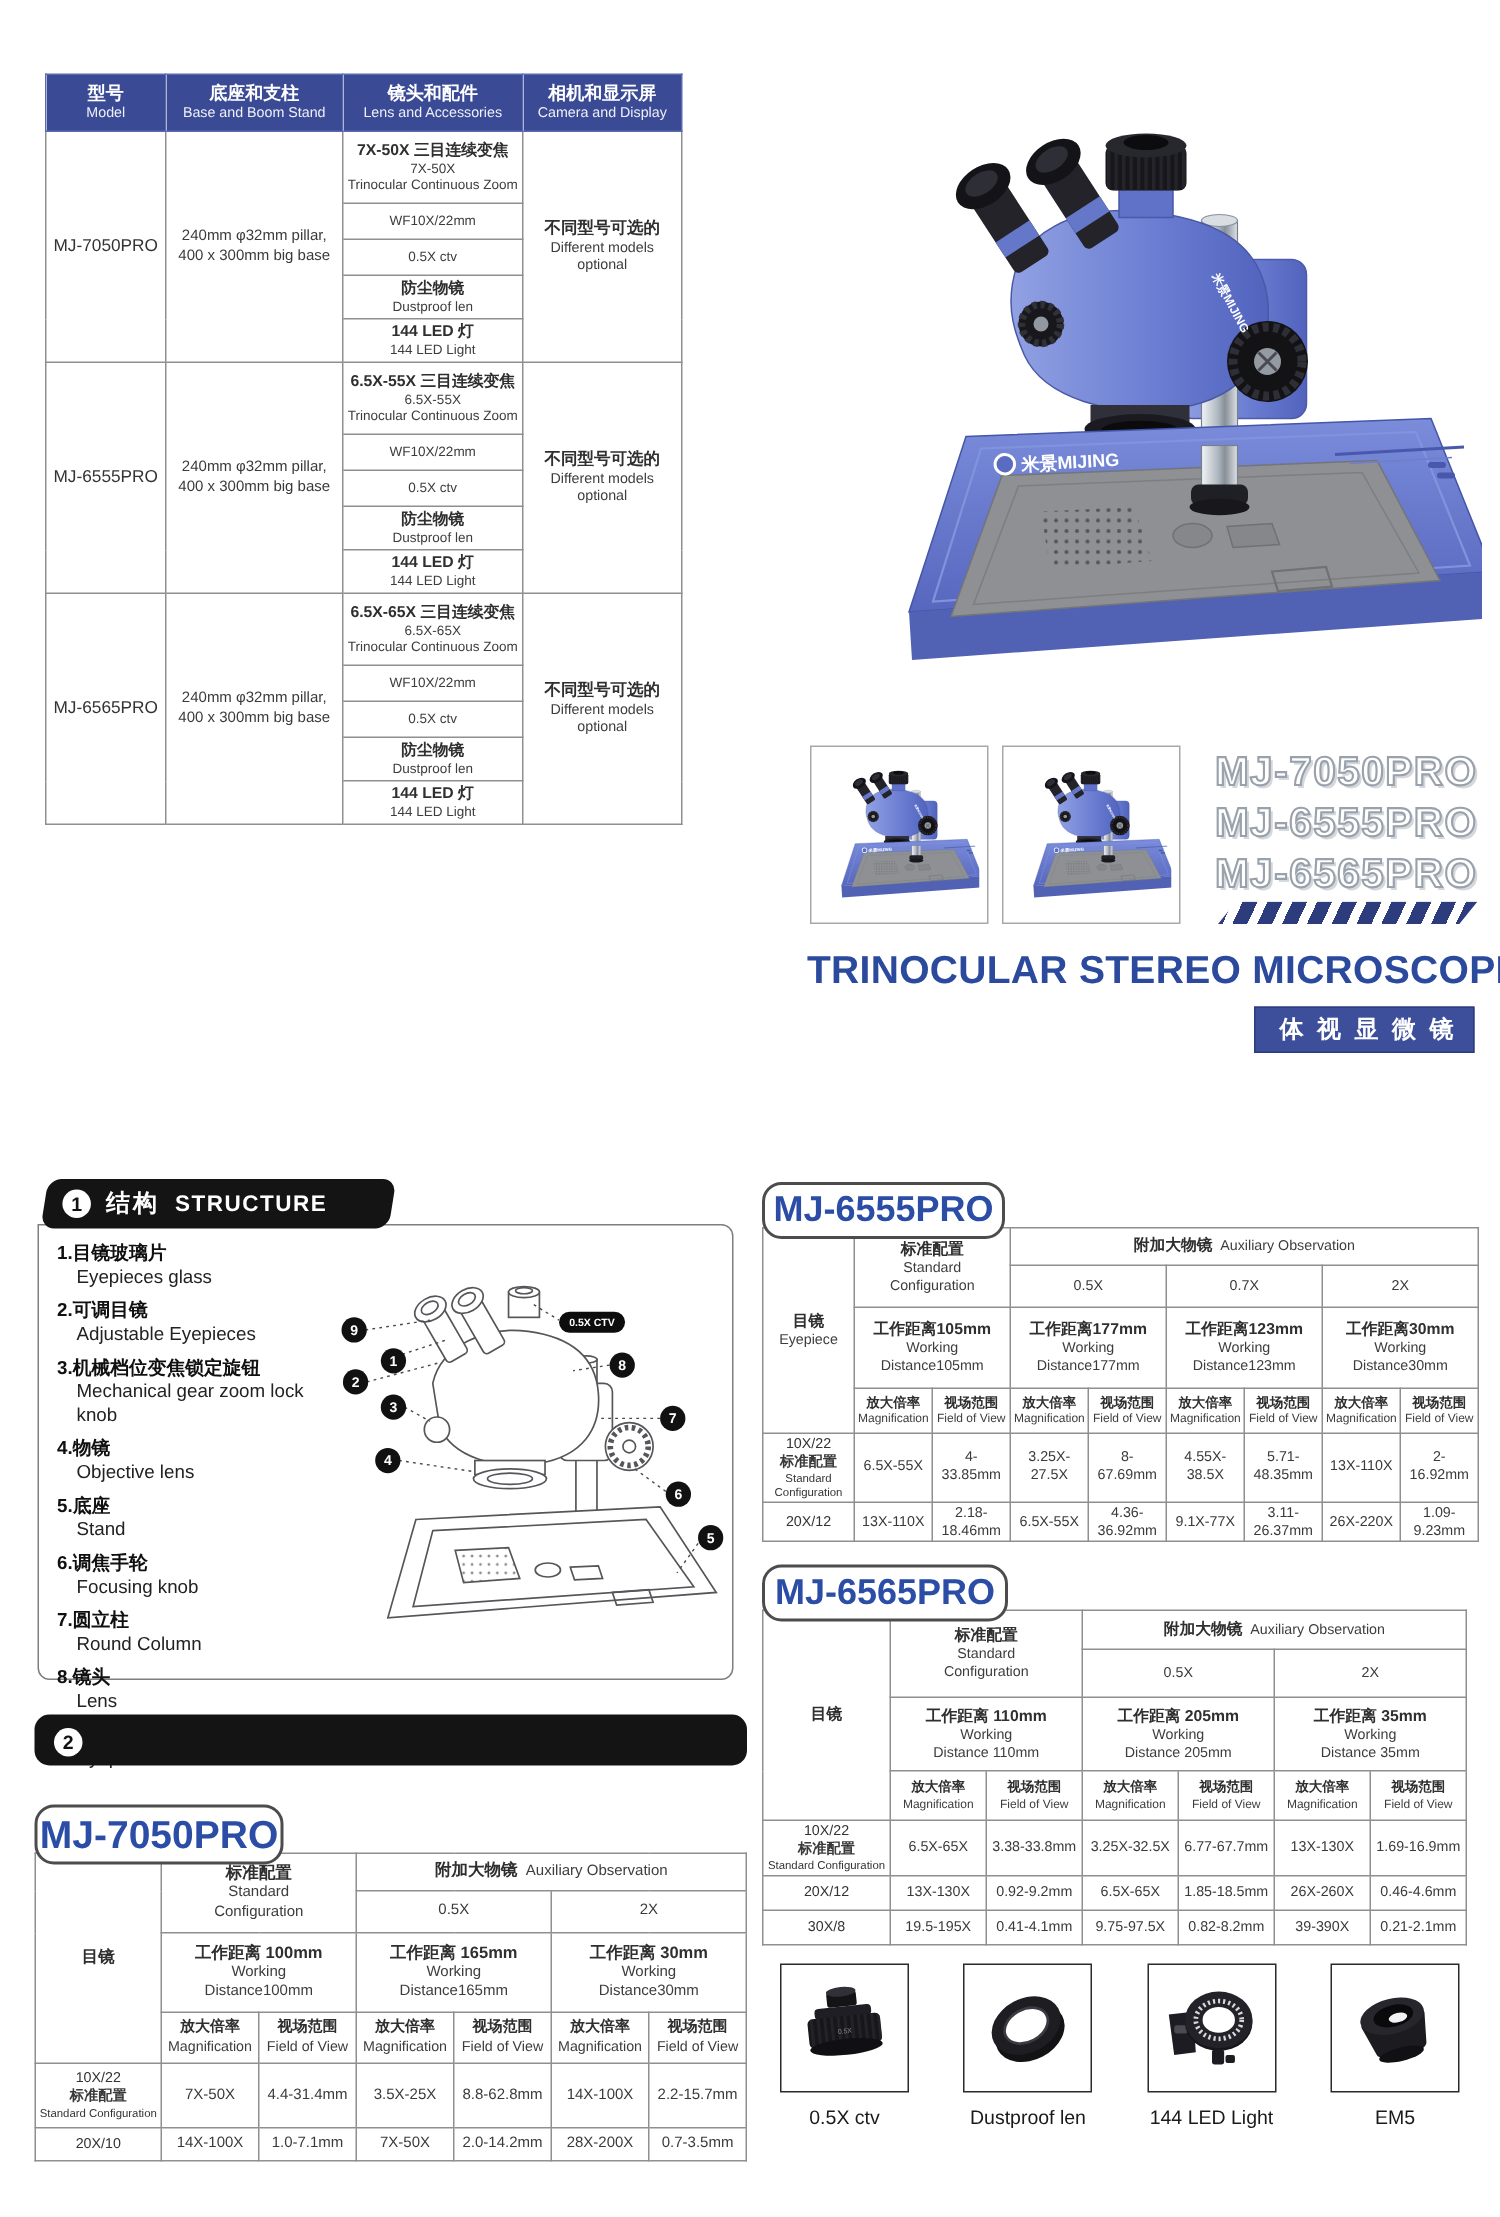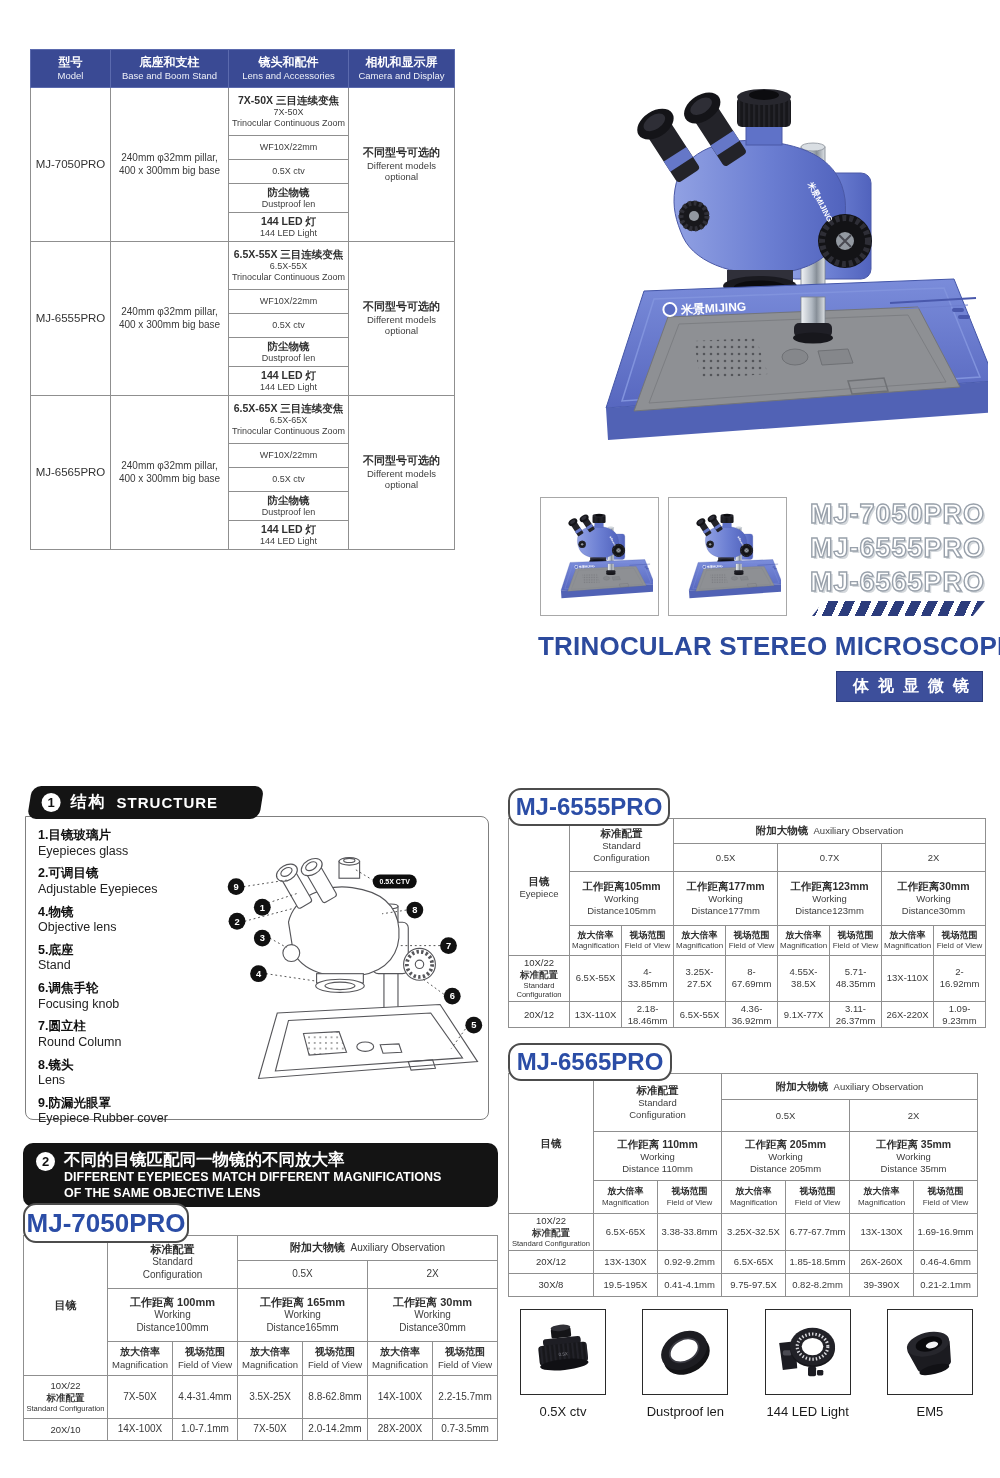--- a/index.html
+++ b/index.html
@@ -43,21 +43,21 @@
          display:flex;align-items:center;justify-content:center;flex:0 0 19px}
   .b1zh{font-size:16px;font-weight:700;letter-spacing:2px}
   .b1en{font-size:15px;font-weight:700;letter-spacing:1px}
   .b2zh{font-size:16.5px;font-weight:700;line-height:1.15}
   .b2en{font-size:12.5px;font-weight:700;line-height:1.3}
 
   
   .sbox{border:1.5px solid #7f7f7f;border-radius:0 8px 8px 8px;background:#fff}
   .sit{margin-bottom:7px}
   .sit .l1{font-weight:700;font-size:12.5px;color:#101010;line-height:1.25}
-  .sit .l2{font-size:12.5px;color:#222;line-height:1.25}
+  .sit .l2{font-size:12.5px;color:#222;margin-left:13px;line-height:1.25}
 
   
   .tab{border:2px solid #4c4c4c;border-radius:13px;background:#fff;display:flex;align-items:center;justify-content:center;
        font-weight:800;color:#2b4da6;position:absolute;z-index:2}
   .mt td{font-size:9.5px}
   .mt .zh{font-size:10.5px}
   .mt .en{font-size:9.5px}
   .mt .hs .zh{font-size:9px}
   .mt .hs .en{font-size:8px}
   .mt .lbl1{font-size:9.5px;color:#333}
@@ -349,20 +349,24 @@
   <div class="abs" style="left:13px;top:42px;width:188px">
     <div class="sit">
         <div class="l1">1.目镜玻璃片</div>
         <div class="l2">Eyepieces glass</div>
       </div>
     <div class="sit">
         <div class="l1">2.可调目镜</div>
         <div class="l2">Adjustable Eyepieces</div>
       </div>
     <div class="sit">
+        <div class="l1">3.机械档位变焦锁定旋钮</div>
+        <div class="l2">Mechanical gear zoom lock knob</div>
+      </div>
+    <div class="sit">
         <div class="l1">4.物镜</div>
         <div class="l2">Objective lens</div>
       </div>
     <div class="sit">
         <div class="l1">5.底座</div>
         <div class="l2">Stand</div>
       </div>
     <div class="sit">
         <div class="l1">6.调焦手轮</div>
         <div class="l2">Focusing knob</div>
@@ -690,25 +694,20 @@
     <td>9.75-97.5X</td>
         <td>0.82-8.2mm</td>
     <td>39-390X</td>
         <td>0.21-2.1mm</td>
   </tr>
 </tbody>
   </table>
 
 <div class="banner2 abs" style="left:23px;top:1143px;width:452px">
   <div class="badge" style="margin-top:2px">2</div>
-  <div>
-    <div class="b2zh">不同的目镜匹配同一物镜的不同放大率</div>
-    <div class="b2en">DIFFERENT EYEPIECES MATCH DIFFERENT MAGNIFICATIONS</div>
-    <div class="b2en">OF THE SAME OBJECTIVE LENS</div>
-  </div>
 </div>
 
 <div class="tab" style="left:23px;top:1203px;width:162px;height:36px;font-size:26px">MJ-7050PRO</div>
 <table class="mt mt7 abs" style="left:23px;top:1235px;width:474px">
   <colgroup>
       <col style="width:84px">
       <col style="width:65px">
       <col style="width:65px">
       <col style="width:65px">
       <col style="width:65px">

